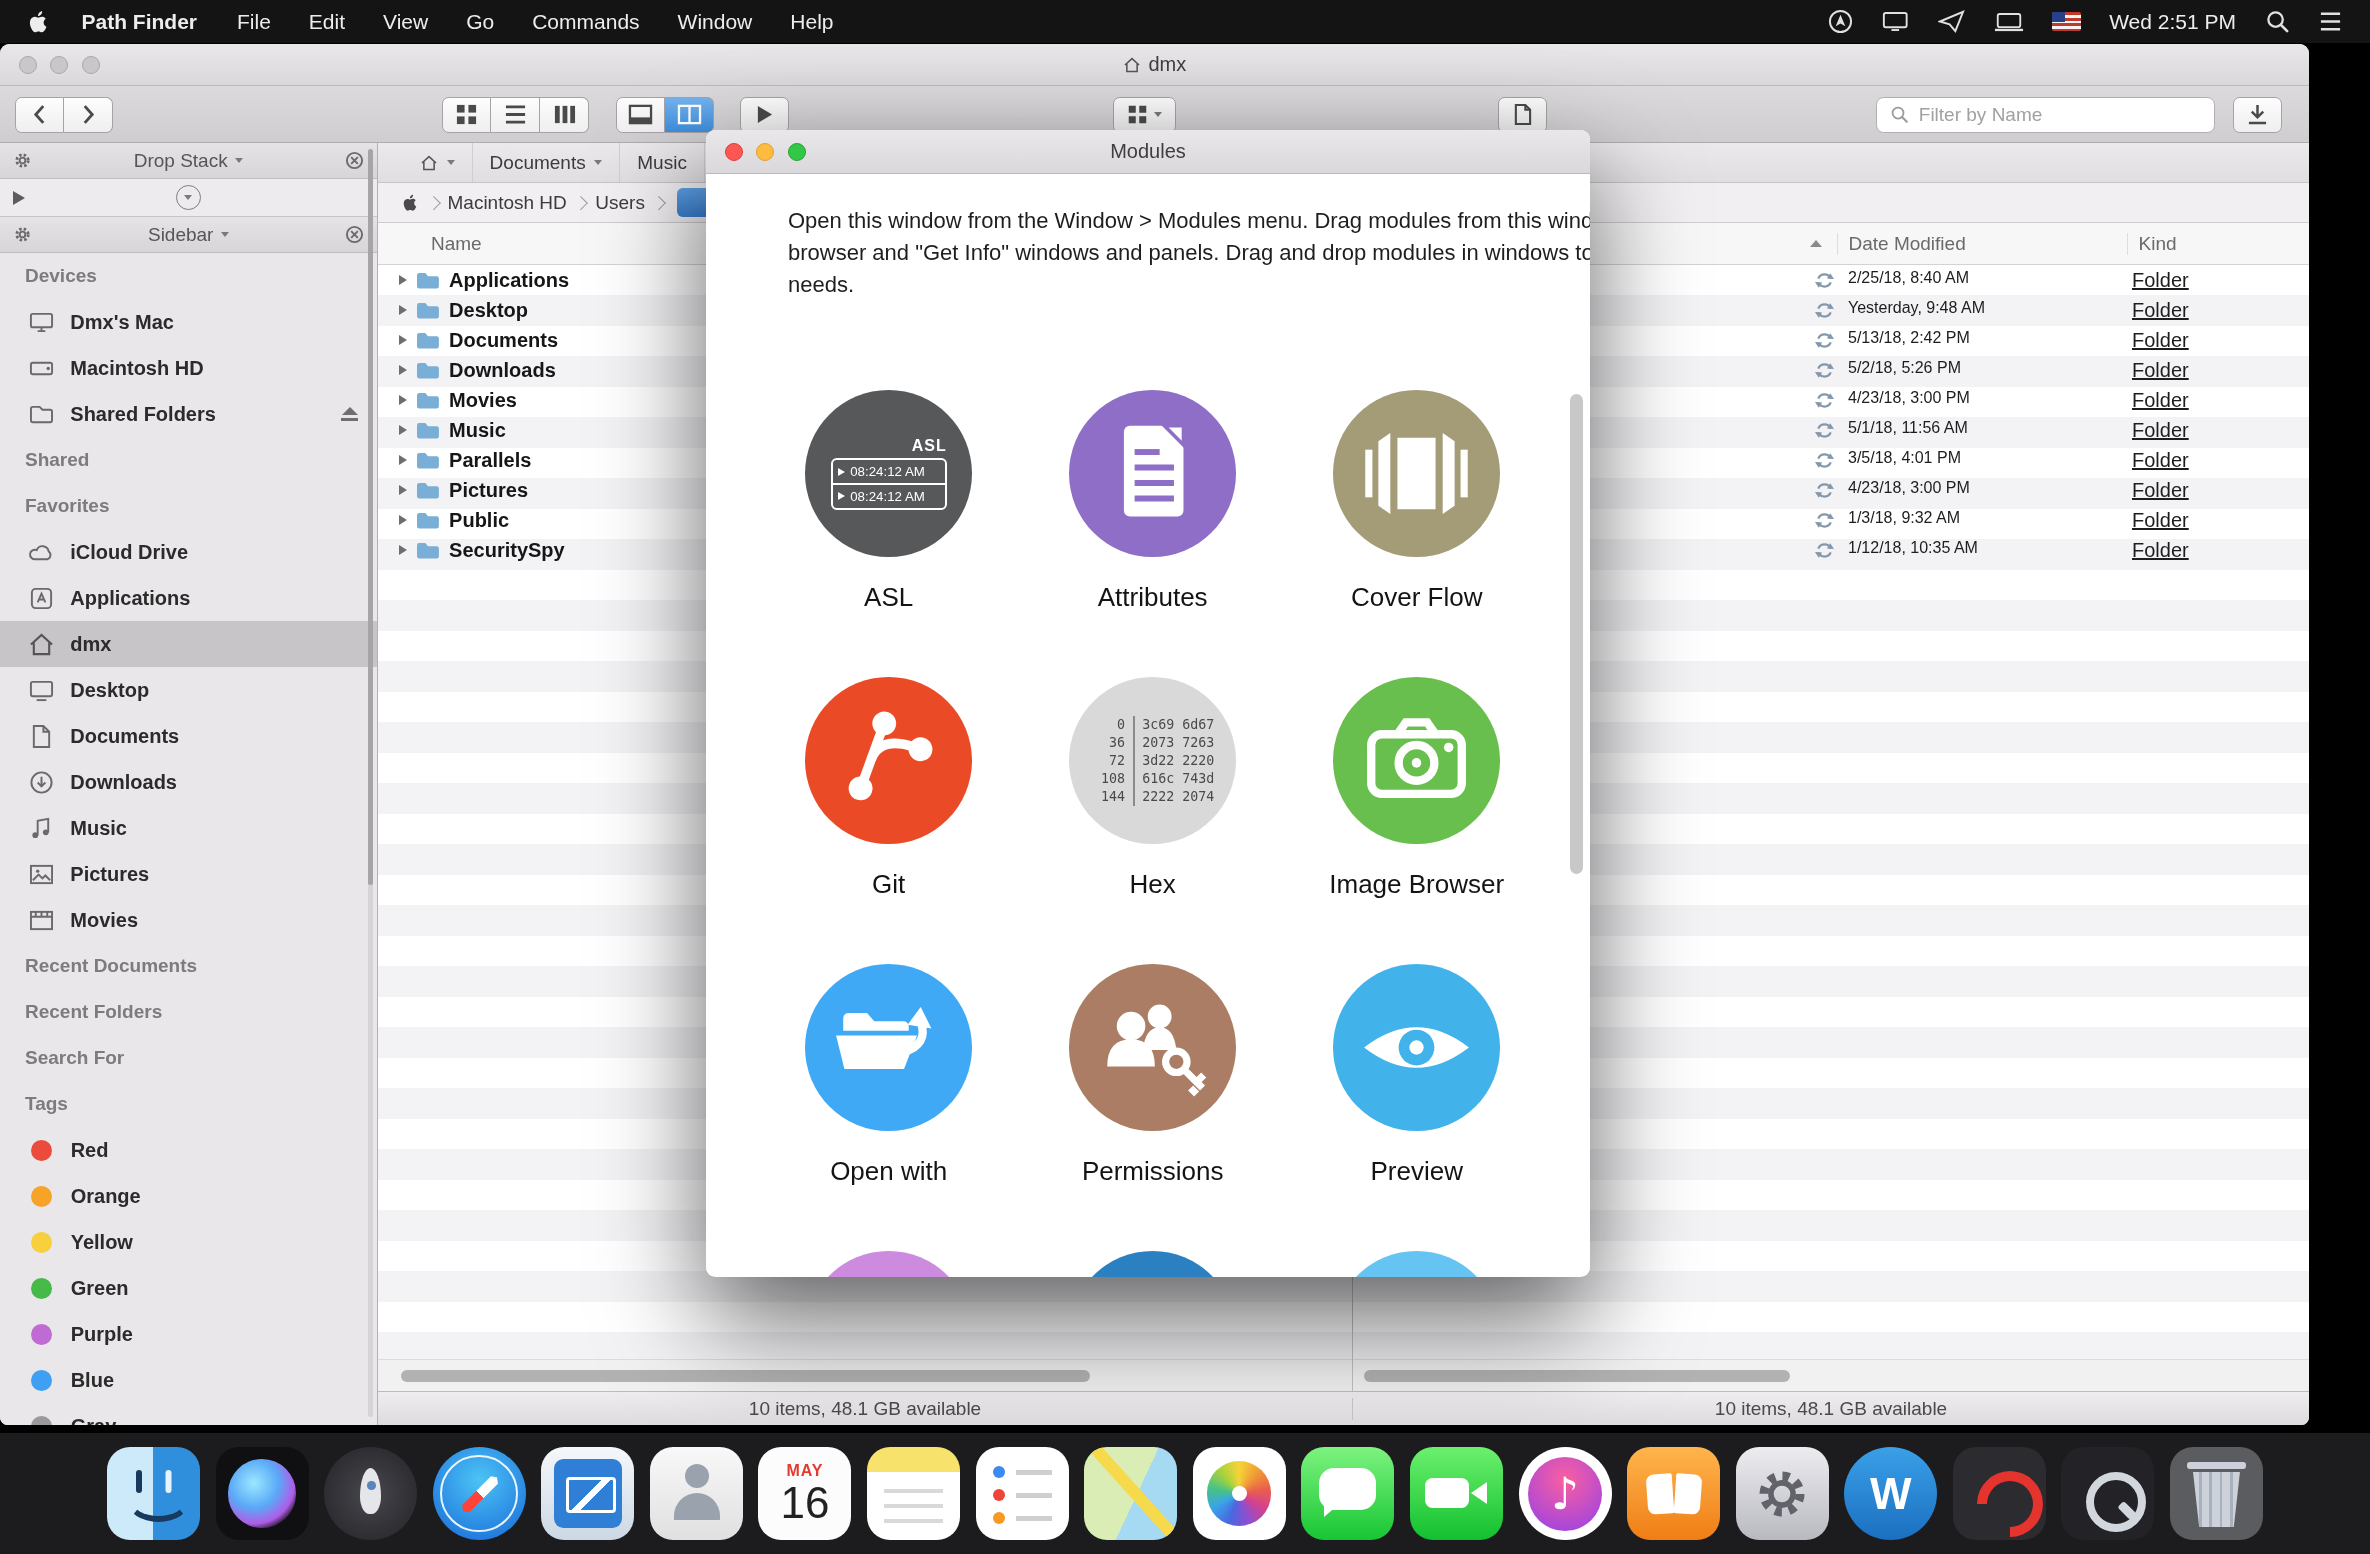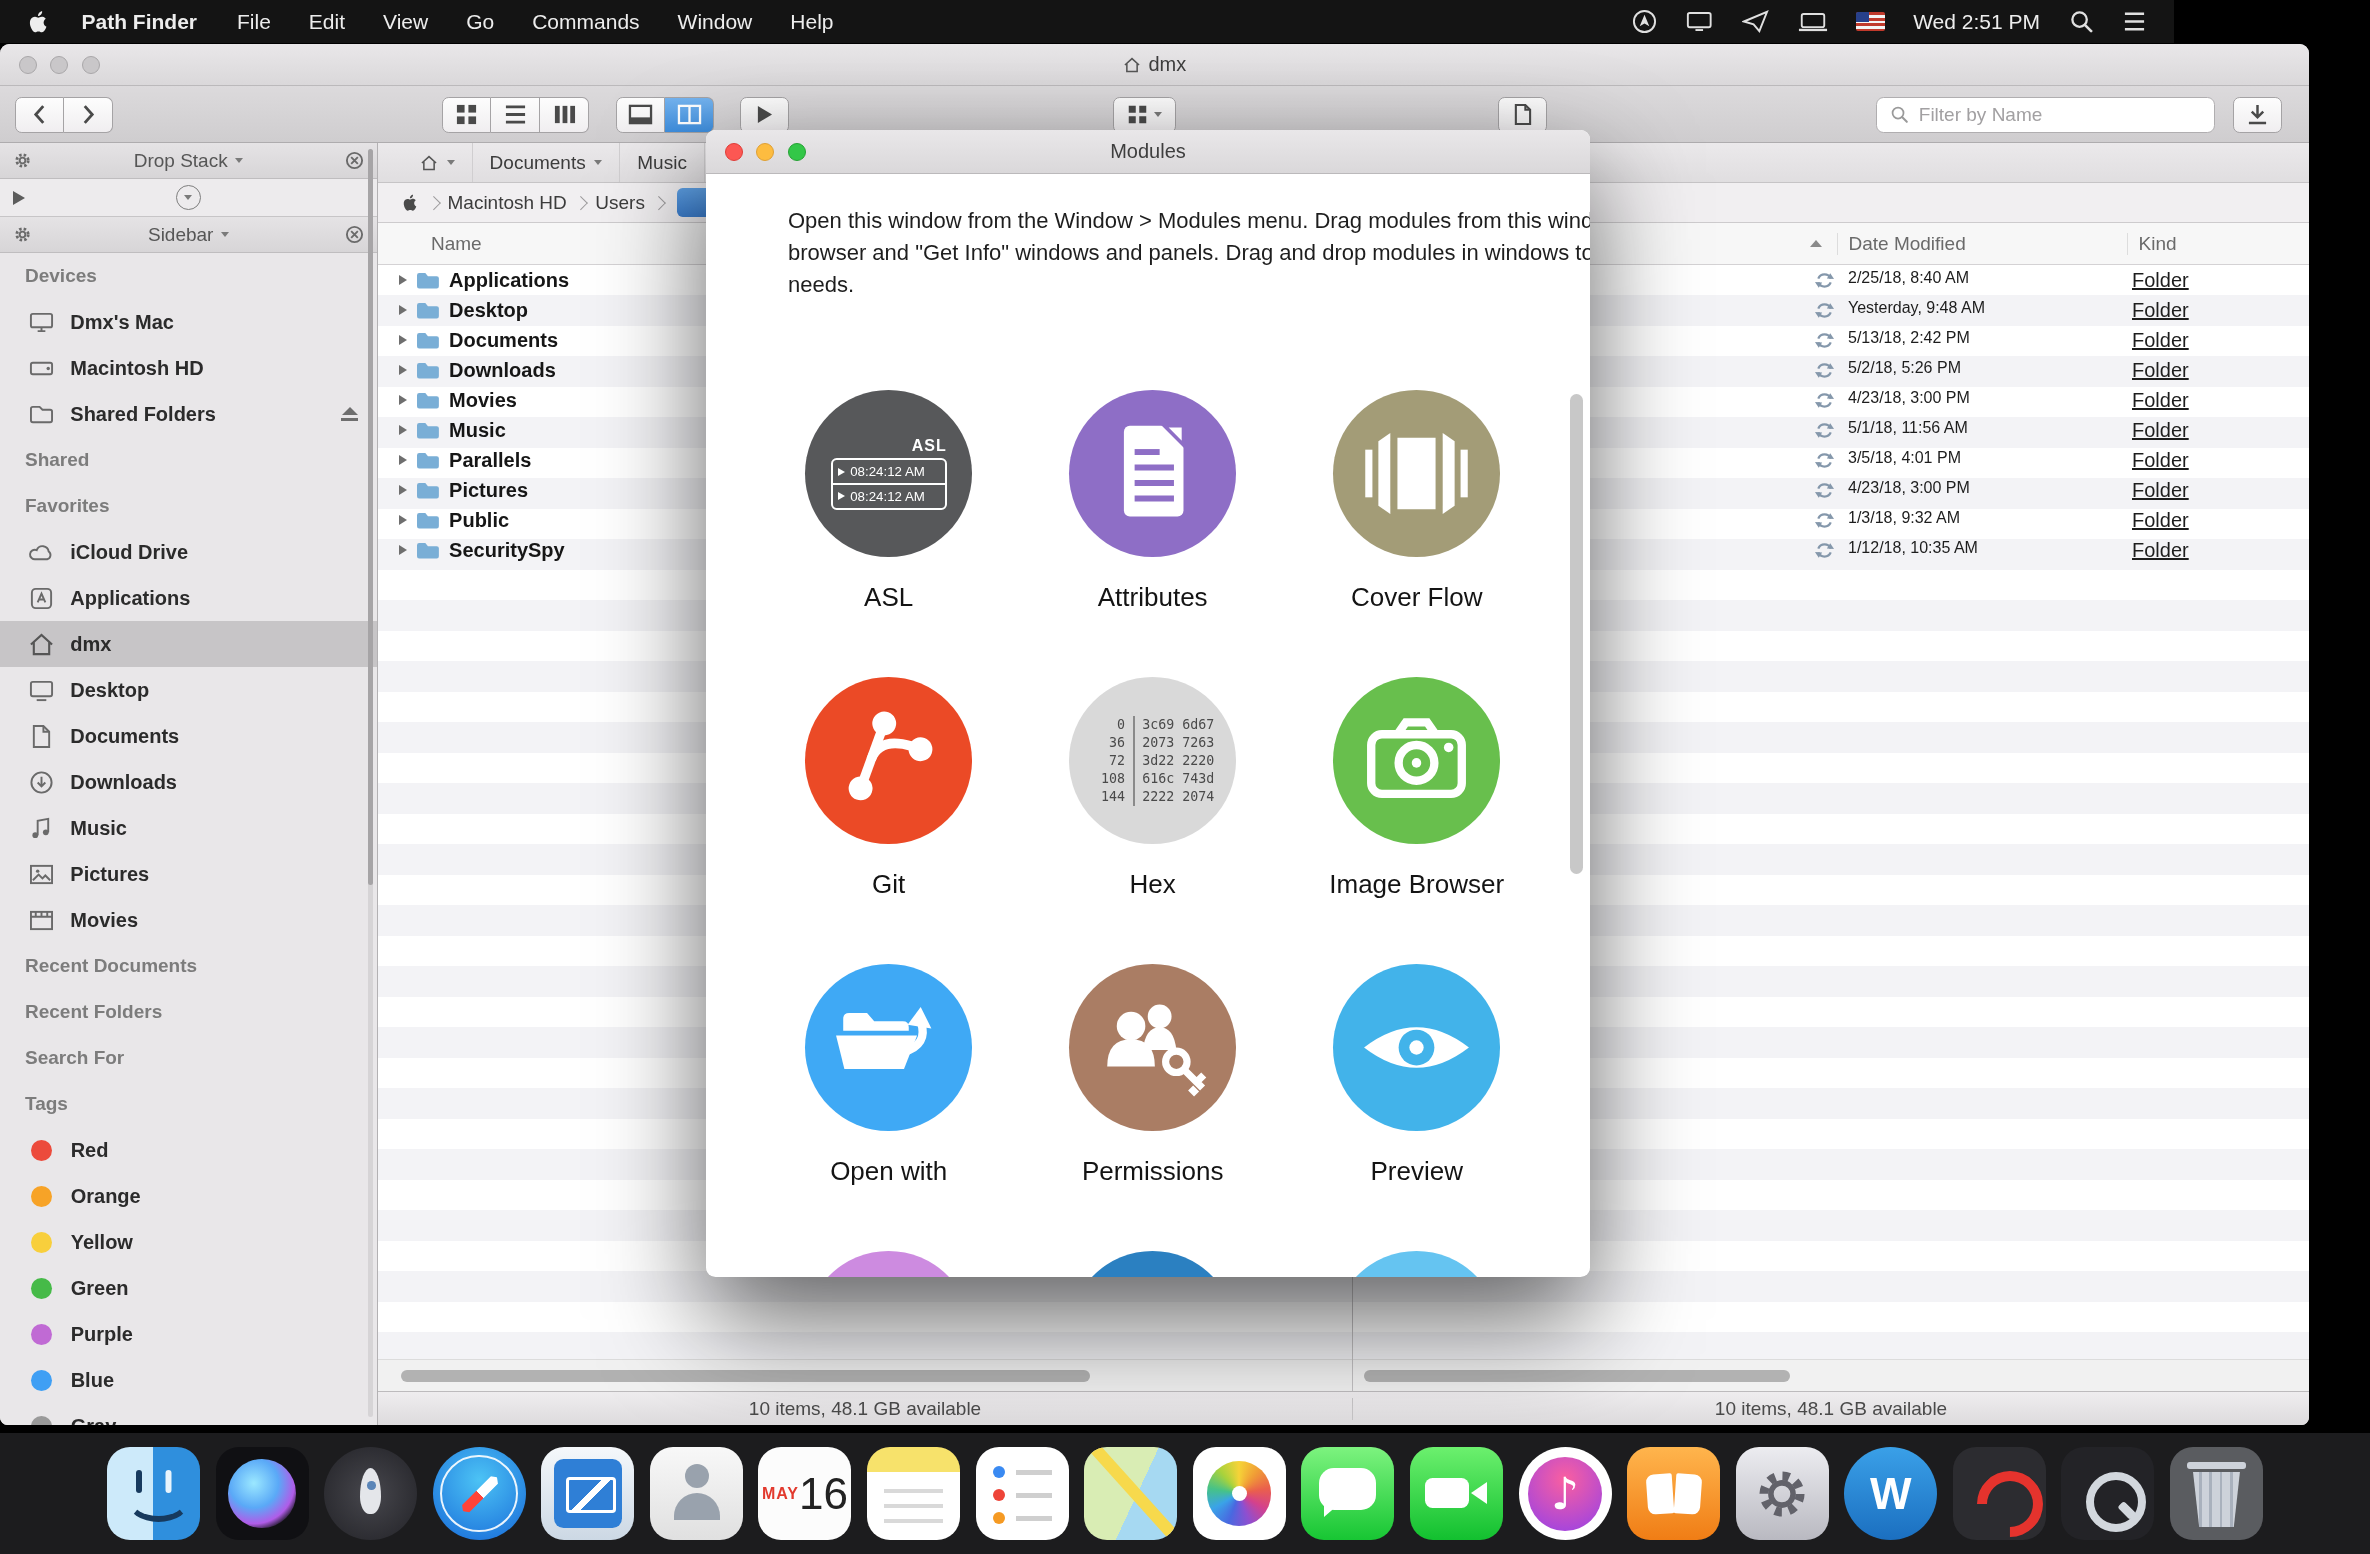--- a/index.html
+++ b/index.html
@@ -1,21 +1,21 @@
 <!DOCTYPE html>
 <html style="font-size:15px"><head>
 <meta charset="utf-8">
 <style>
   * { margin:0; padding:0; box-sizing:border-box; }
   html,body { width:2370px; height:1554px; background:#000; overflow:hidden;
               font-family:"Liberation Sans",sans-serif; }
   .screen { position:absolute; inset:0; width:2370px; height:1554px; }
 
   
-  .menubar { position:absolute; top:0; left:0; width:2174px; height:43px; background:#141414;
+  .menubar { position:absolute; top:0; left:0; width:2370px; height:43px; background:#141414;
              display:flex; align-items:center; color:#ededed; font-size:21px; z-index:60; }
   .menubar .apple-wrap { padding:0 32px 0 28.5px; display:flex; align-items:center; }
   .appname { font-weight:bold; margin-right:40px; }
   .menu-item { margin-right:38px; }
   .menubar-right { margin-left:auto; display:flex; align-items:center; gap:28.5px; padding-right:27px; }
   .mb-icon { display:flex; align-items:center; }
   .flag { width:28.5px; height:19px; position:relative; border-radius:1.9px; overflow:hidden;
           background:repeating-linear-gradient(180deg,#c0392b 0 2.9px,#f4f4f4 2.9px 5.7px); }
   .flag::before { content:""; position:absolute; left:0; top:0; width:12.4px; height:9.5px; background:#27408b; }
   .clock { font-size:21px; }
@@ -176,21 +176,21 @@
   .d-mail { background:linear-gradient(#f5f8fb,#ccd8e4); }
   .d-mail::before { content:""; position:absolute; inset:12.4px; border-radius:9.5px; background:#2f7fd6; }
   .d-mail::after { content:""; position:absolute; left:25px; top:30px; width:44px; height:30px;
                    border:3.8px solid #fff; border-radius:3.8px;
                    background:linear-gradient(135deg,transparent 44%,#fff 44% 56%,transparent 56%); }
   .d-contacts { background:linear-gradient(#f8f8f8,#e0e0e0); }
   .d-contacts::before { content:""; position:absolute; left:35px; top:17px; width:24px; height:24px;
                         border-radius:50%; background:#99a2ad; }
   .d-contacts::after { content:""; position:absolute; left:24px; top:46px; width:46px; height:27px;
                        border-radius:23px 23px 0 0; background:#99a2ad; }
-  .d-calendar { background:#fcfcfc; display:flex; flex-direction:row; align-items:center; justify-content:center; }
+  .d-calendar { background:#fcfcfc; display:flex; flex-direction:column; align-items:center; justify-content:center; }
   .cal-month { color:#e23a2e; font-size:16px; font-weight:bold; letter-spacing:1px; margin-top:1.9px; }
   .cal-day { color:#222; font-size:44px; line-height:46px; }
   .d-notes { background:linear-gradient(180deg,#f7e26b 0 25px,#fff 25px); }
   .d-notes::before { content:""; position:absolute; left:17px; top:42px; width:59px; height:3.8px; background:#d9d9d9;
                      box-shadow:0 15px 0 #d9d9d9,0 30px 0 #d9d9d9; }
   .d-reminders { background:#fff; }
   .d-reminders::before { content:""; position:absolute; left:17px; top:19px; width:12.4px; height:12.4px; border-radius:50%;
                          background:#3a8af2; box-shadow:0 23px 0 #ee4438,0 46px 0 #f59a23; }
   .d-reminders::after { content:""; position:absolute; left:40px; top:23px; width:36px; height:4.8px; background:#cfcfcf;
                         box-shadow:0 23px 0 #cfcfcf,0 46px 0 #cfcfcf; }

